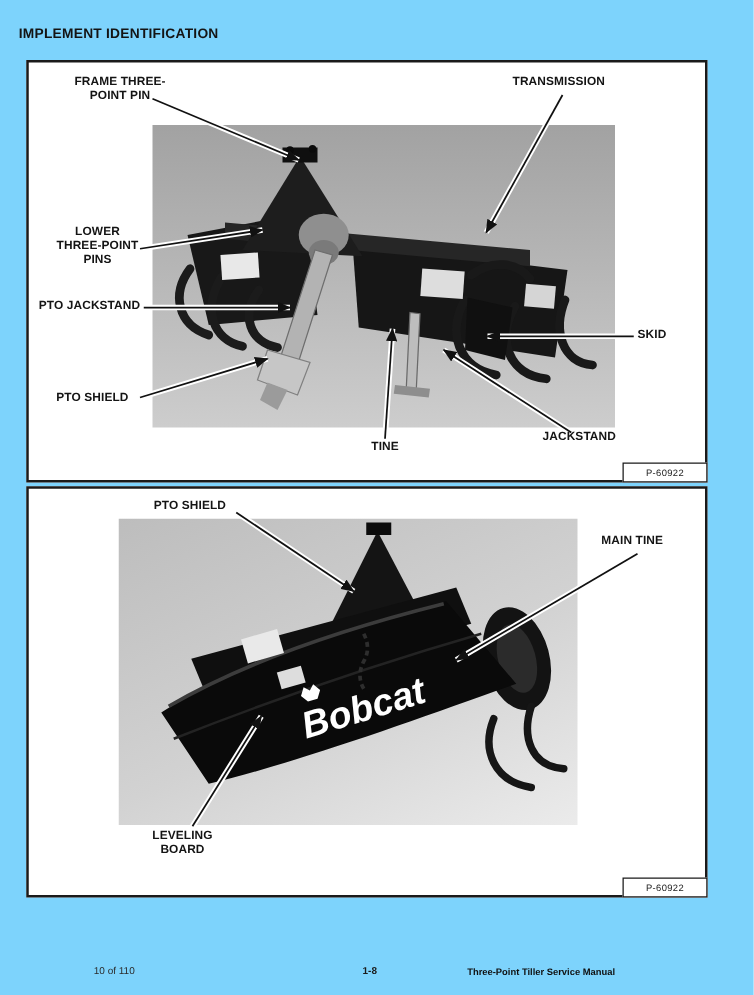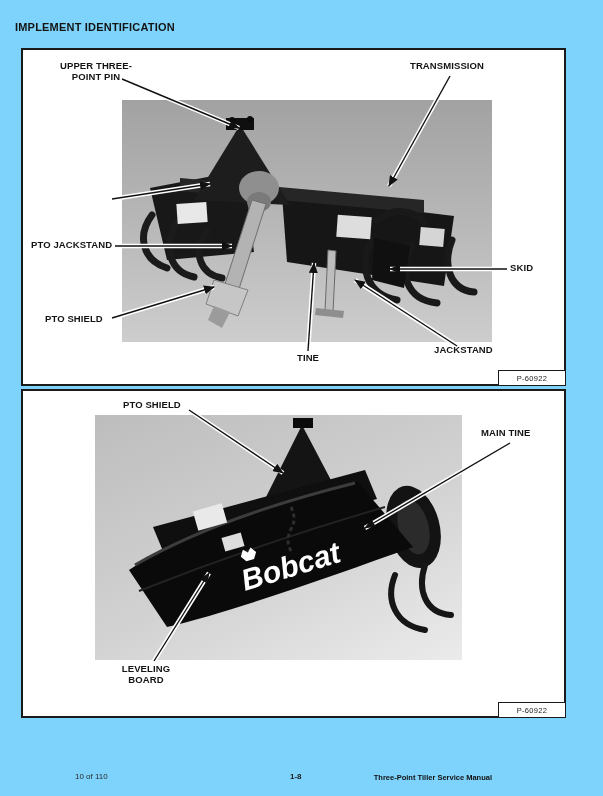--- a/index.html
+++ b/index.html
@@ -138,23 +138,26 @@
       <g>
           <line class="ccase" x1="434" y1="296" x2="332" y2="230"></line>
           <line class="cline" x1="434" y1="296" x2="332" y2="230" marker-end="url(#ah1)"></line>
         </g>
       <g>
           <line class="ccase" x1="285" y1="301" x2="291" y2="213"></line>
           <line class="cline" x1="285" y1="301" x2="291" y2="213" marker-end="url(#ah1)"></line>
         </g>
     </svg>
 
-    <div class="callout center" style="left:18px;top:10px;width:110px;">UPPER THREE-
+    <div class="callout center" style="left:18px;top:10px;width:110px;">FRAME THREE-
 POINT PIN</div>
     <div class="callout" style="left:387px;top:10px;">TRANSMISSION</div>
+    <div class="callout center" style="left:10px;top:130px;width:90px;">LOWER
+THREE-POINT
+PINS</div>
     <div class="callout" style="left:8px;top:189px;">PTO JACKSTAND</div>
     <div class="callout" style="left:22px;top:263px;">PTO SHIELD</div>
     <div class="callout" style="left:487px;top:212px;">SKID</div>
     <div class="callout" style="left:411px;top:294px;">JACKSTAND</div>
     <div class="callout" style="left:274px;top:302px;">TINE</div>
 
     <div class="ref-box">
       <span>P-60922</span>
     </div>
   </section>

